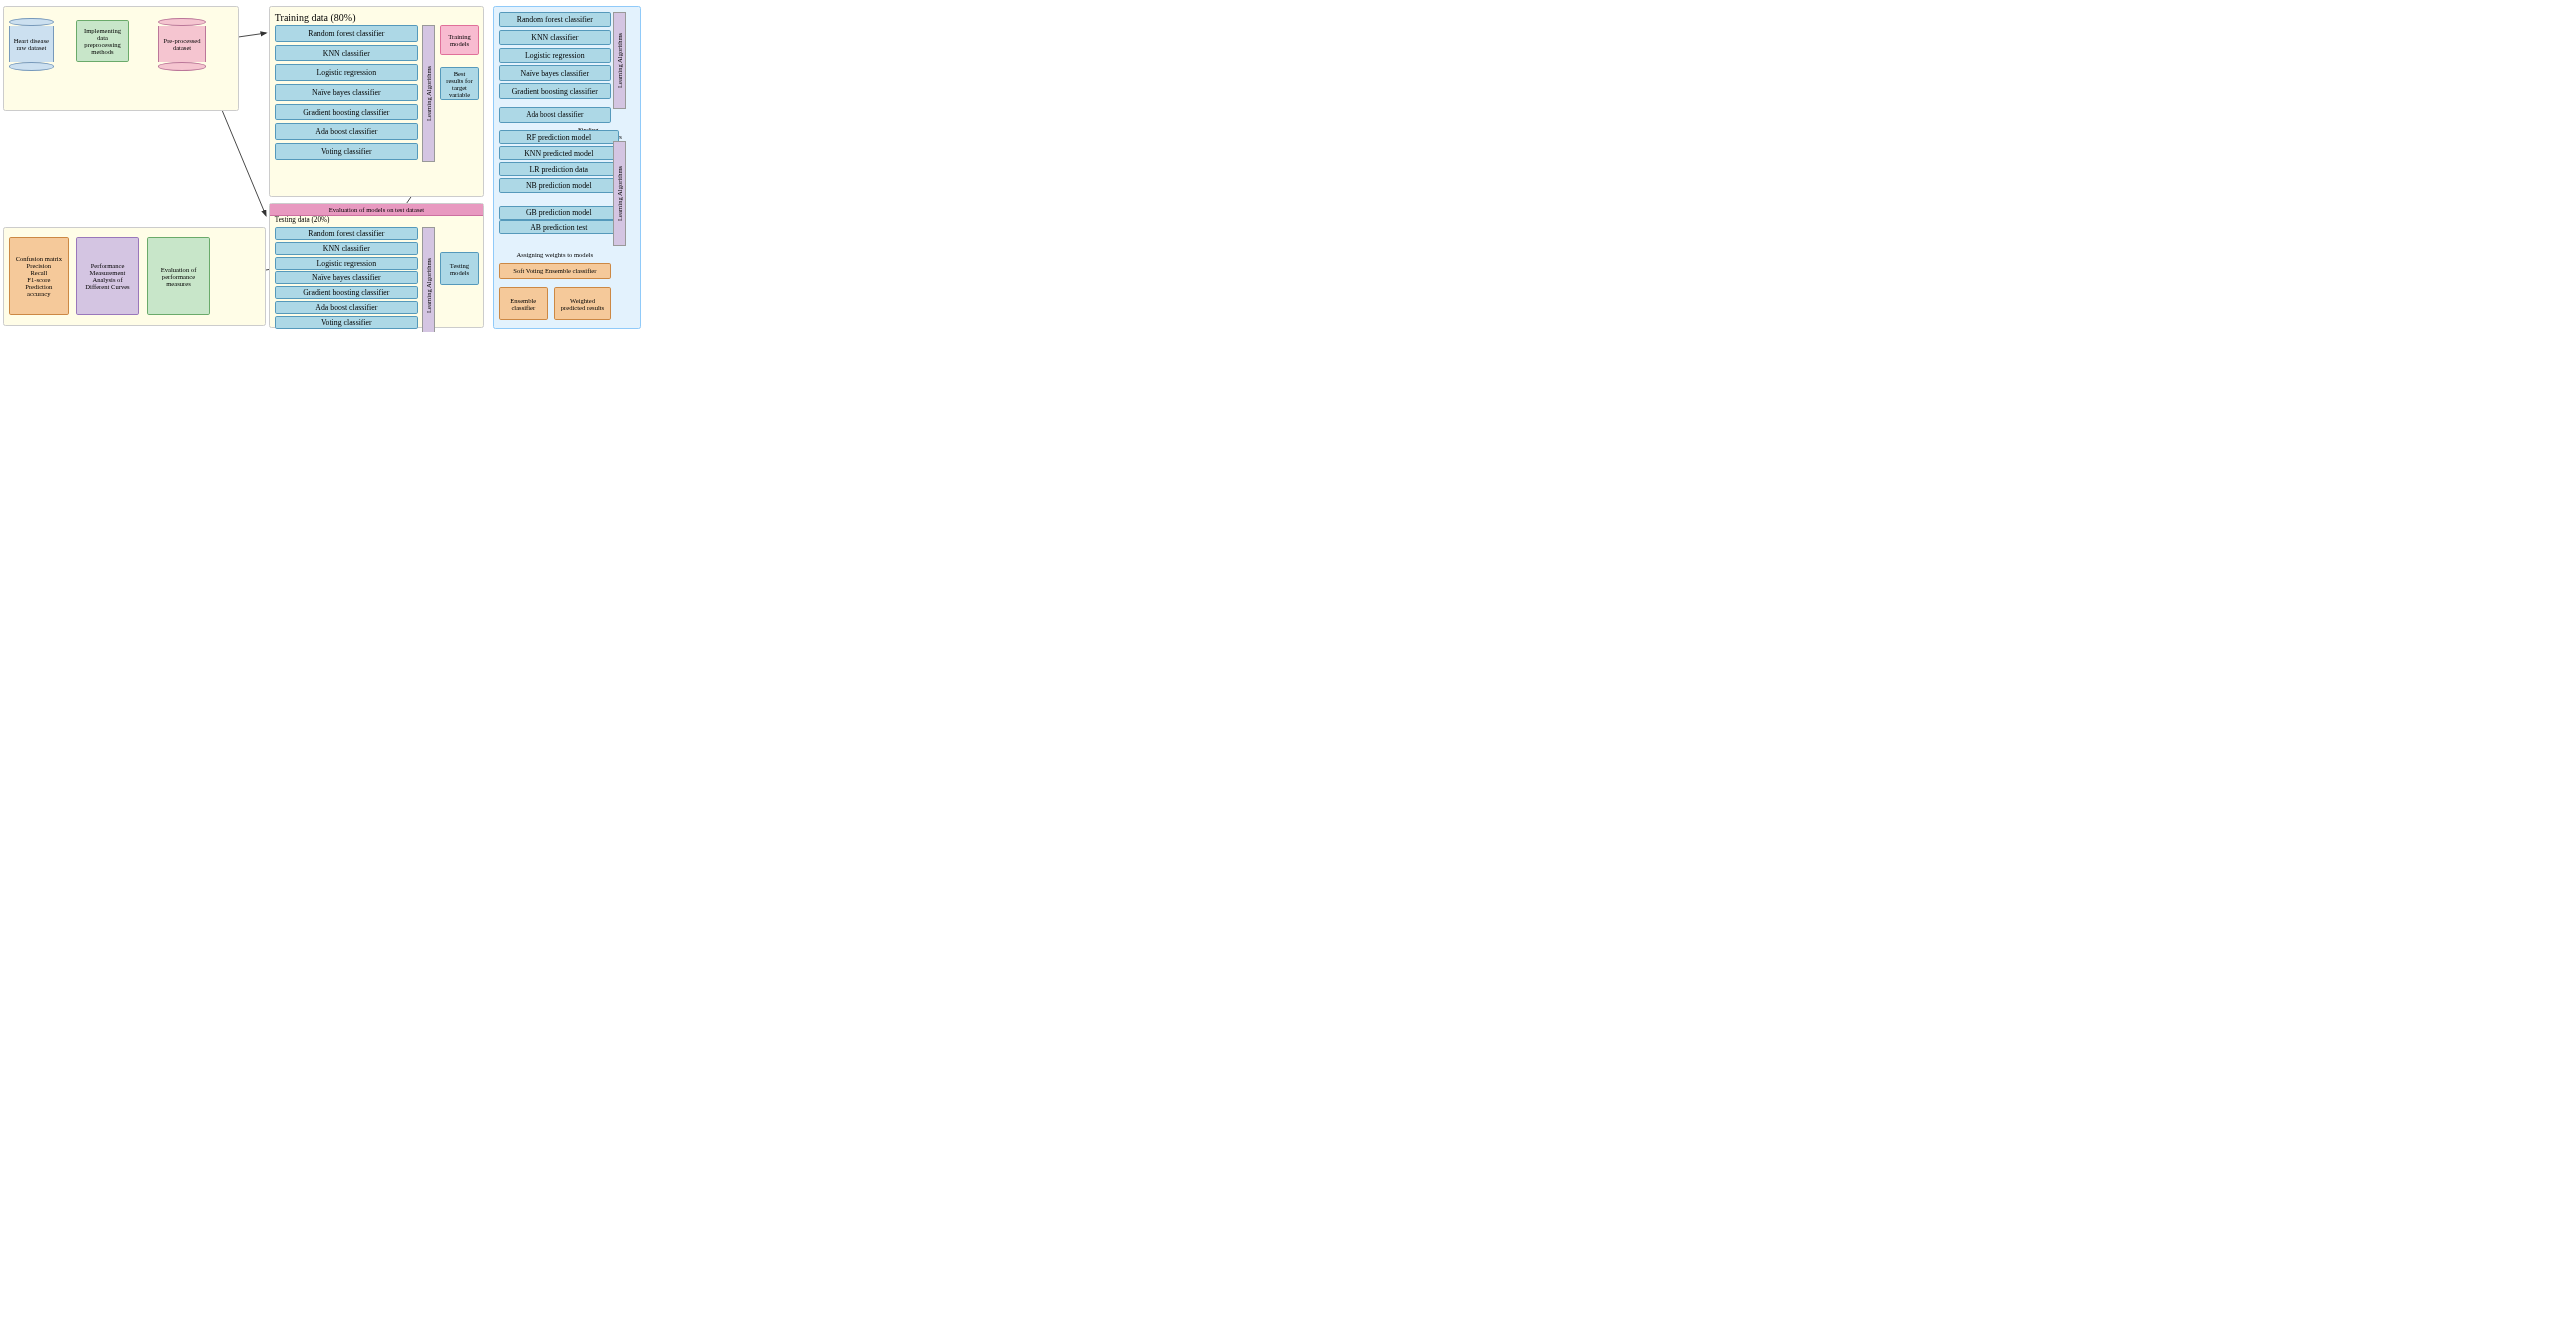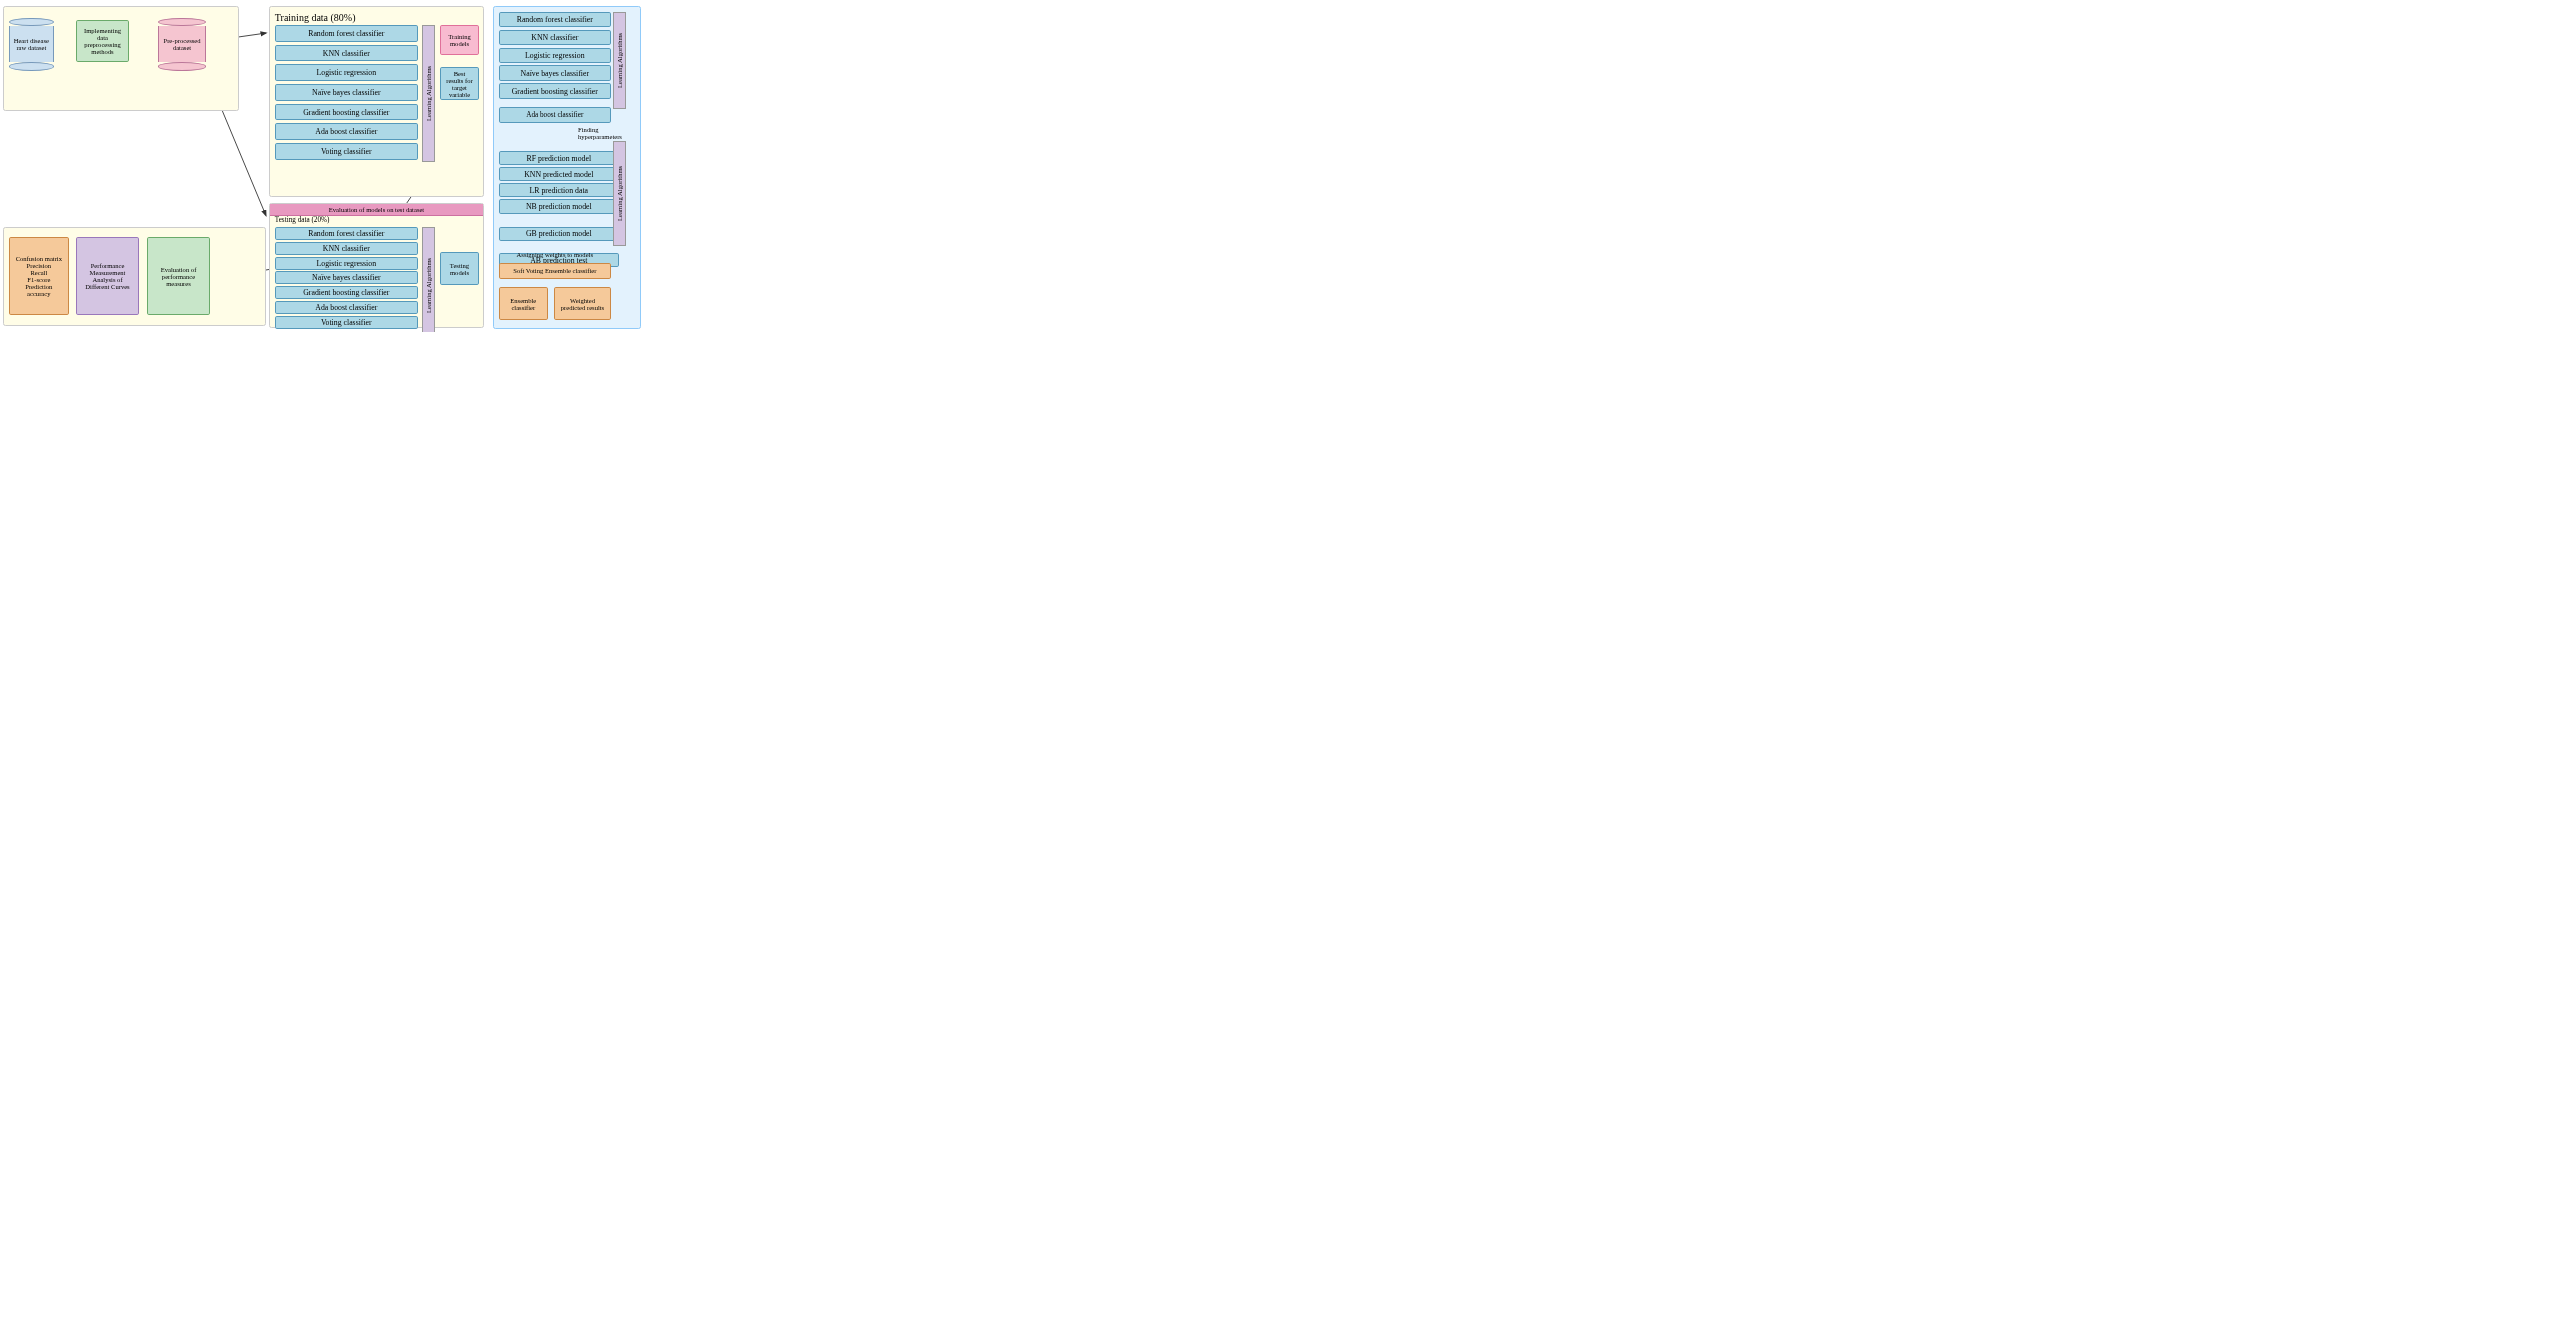--- a/index.html
+++ b/index.html
@@ -323,34 +323,34 @@
     </div>
 
     <div class="box-blue abs" style="left:4.8px; top:100px; width:112px; height:15.5px; font-size:7.2px;">
       <span>Ada boost classifier</span>
     </div>
 
     <div class="abs" style="left:84px; top:119px; width:60px; font-size:6.6px; text-align:left;">
       <span>Finding hyperparameters</span>
     </div>
 
-    <div class="abs" style="left:4.8px; top:144px; width:120px;">
+    <div class="abs" style="left:4.8px; top:123px; width:120px;">
       <div class="box-blue clf-row" style="height:14.3px; margin-bottom:1.8px;">
           <span>RF prediction model</span>
         </div>
       <div class="box-blue clf-row" style="height:14.3px; margin-bottom:1.8px;">
           <span>KNN predicted model</span>
         </div>
       <div class="box-blue clf-row" style="height:14.3px; margin-bottom:1.8px;">
           <span>LR prediction data</span>
         </div>
       <div class="box-blue clf-row" style="height:14.3px; margin-bottom:13px;">
           <span>NB prediction model</span>
         </div>
-      <div class="box-blue clf-row" style="height:14.3px; margin-bottom:12px;">
+      <div class="box-blue clf-row" style="height:14.3px; margin-bottom:0;">
           <span>GB prediction model</span>
         </div>
       <div class="box-blue clf-row" style="height:14.3px;">
           <span>AB prediction test</span>
         </div>
     </div>
 
     <div class="rotated-label abs" style="left:119px; top:134px; height:105px; width:13px;">
       <span>Learning Algorithms</span>
     </div>

